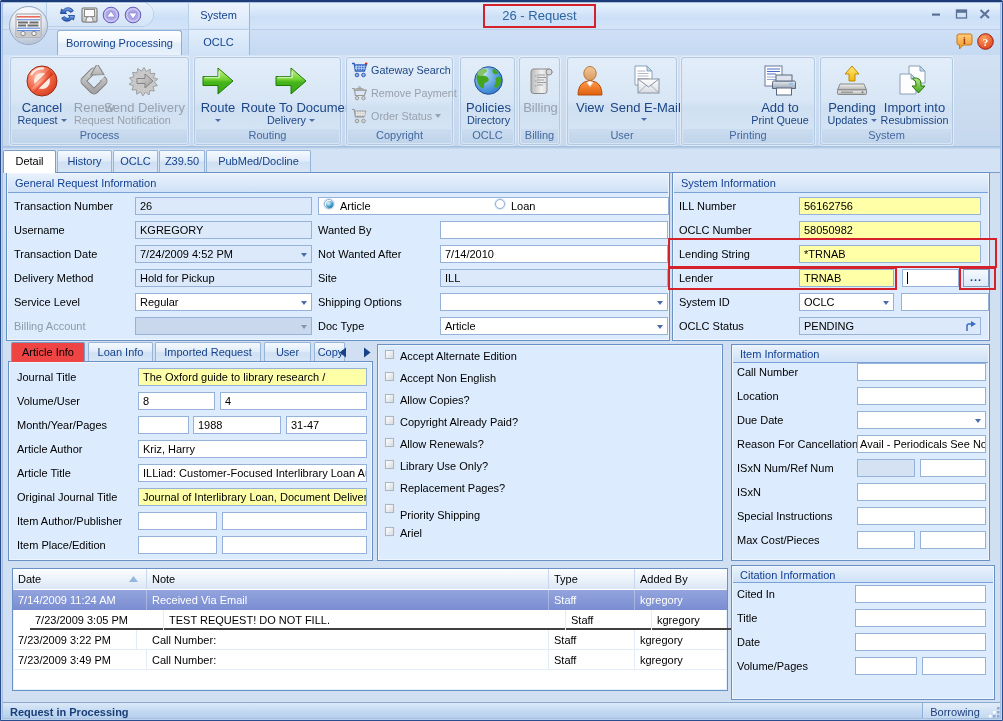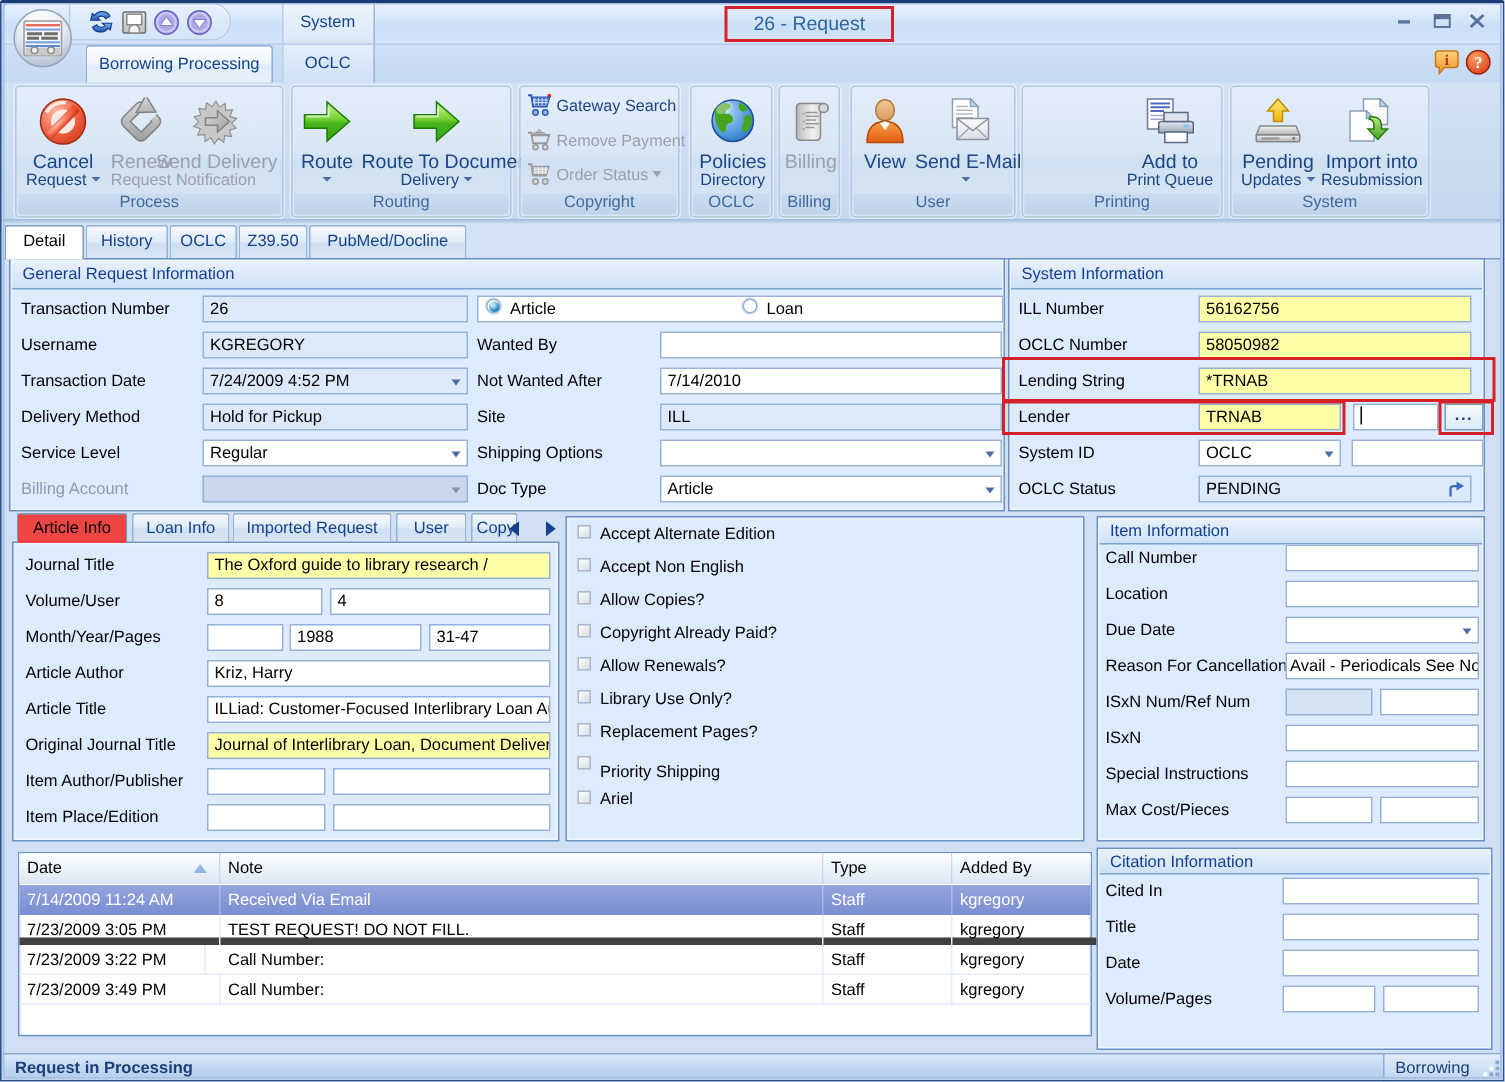--- a/index.html
+++ b/index.html
@@ -543,21 +543,21 @@
       <div class="th" style="left:134px;width:402px;height:20px;line-height:20px;">Note</div>
       <div class="th" style="left:536px;width:86px;height:20px;line-height:20px;">Type</div>
       <div class="th" style="left:622px;width:92px;height:20px;line-height:20px;border-right:none;">Added By</div>
     </div>
     <div class="abs" style="left:0;top:21px;width:714px;height:20px;background:linear-gradient(#93a4dd,#7a8dd1);color:#fff;">
       <div class="td" style="left:0;width:134px;height:20px;line-height:20px;border-right:1px solid rgba(255,255,255,.3);">7/14/2009 11:24 AM</div>
       <div class="td" style="left:134px;width:402px;height:20px;line-height:20px;border-right:1px solid rgba(255,255,255,.3);">Received Via Email</div>
       <div class="td" style="left:536px;width:86px;height:20px;line-height:20px;border-right:1px solid rgba(255,255,255,.3);">Staff</div>
       <div class="td" style="left:622px;width:92px;height:20px;line-height:20px;">kgregory</div>
     </div>
-    <div class="abs" style="left:0;top:41px;width:776px;height:20px;color:#000;border-bottom:5px solid #404040;">
+    <div class="abs" style="left:17px;top:41px;width:776px;height:20px;color:#000;border-bottom:2px solid #404040;">
       <div class="td" style="left:0;width:134px;height:20px;line-height:20px;border-right:1px solid #e4ecf7;">7/23/2009 3:05 PM</div>
       <div class="td" style="left:134px;width:402px;height:20px;line-height:20px;border-right:1px solid #e4ecf7;">TEST REQUEST! DO NOT FILL.</div>
       <div class="td" style="left:536px;width:86px;height:20px;line-height:20px;border-right:1px solid #e4ecf7;">Staff</div>
       <div class="td" style="left:622px;width:92px;height:20px;line-height:20px;">kgregory</div>
     </div>
     <div class="abs" style="left:0;top:61px;width:714px;height:20px;color:#000;border-bottom:1px solid #e4ecf7;">
       <div class="td" style="left:0;width:124px;height:20px;line-height:20px;border-right:1px solid #e4ecf7;">7/23/2009 3:22 PM</div>
       <div class="td" style="left:134px;width:402px;height:20px;line-height:20px;border-right:1px solid #e4ecf7;">Call Number:</div>
       <div class="td" style="left:536px;width:86px;height:20px;line-height:20px;border-right:1px solid #e4ecf7;">Staff</div>
       <div class="td" style="left:622px;width:92px;height:20px;line-height:20px;">kgregory</div>

